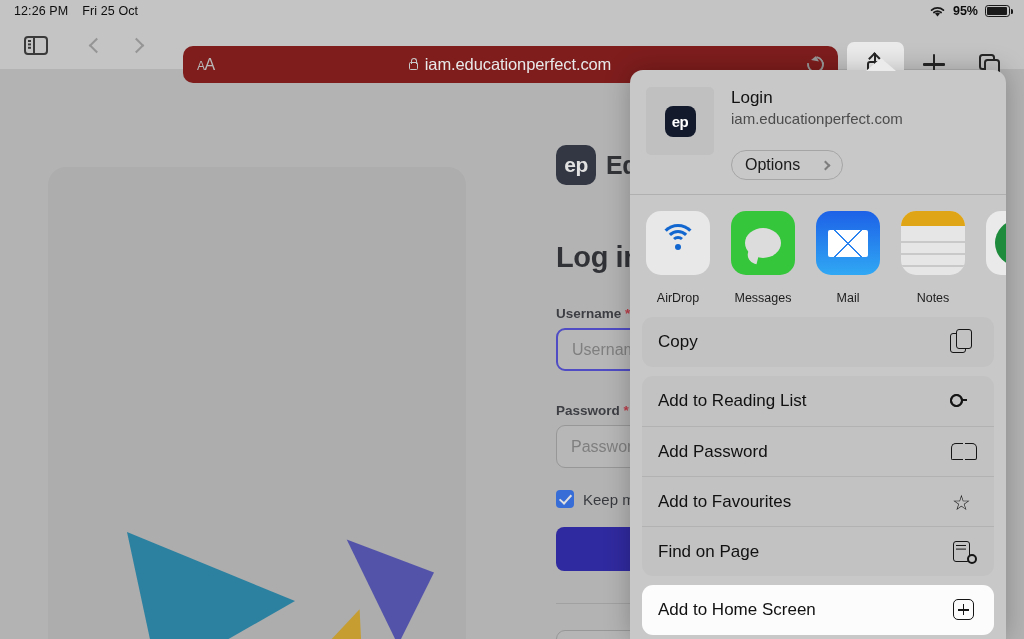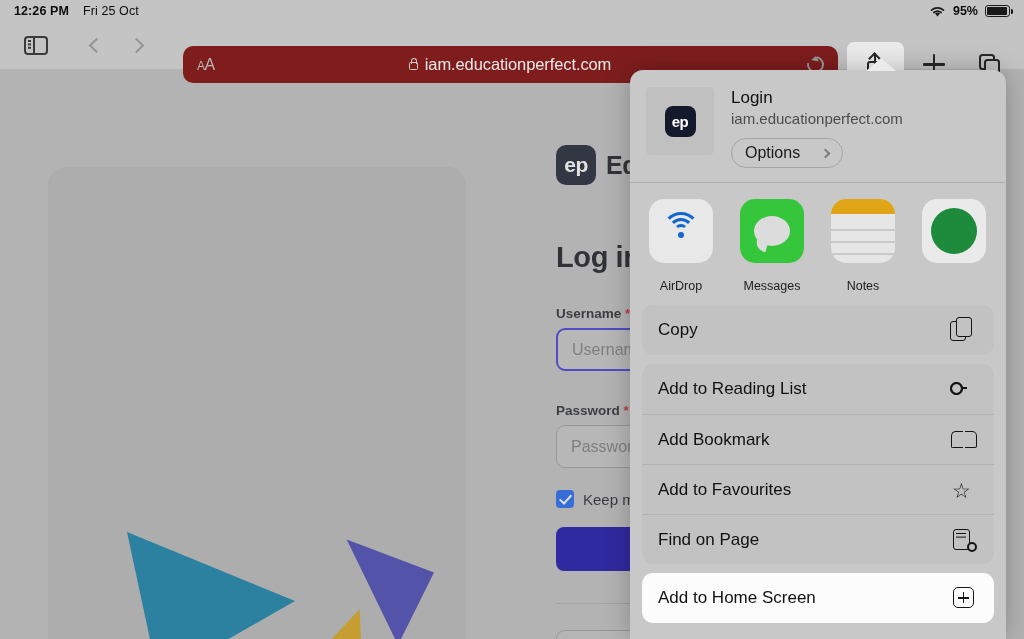--- a/index.html
+++ b/index.html
@@ -11,21 +11,21 @@
     -webkit-font-smoothing:antialiased;
   }
 
   
   .statusbar{
     position:absolute; top:0; left:0; width:1024px; height:22px;
     display:flex; align-items:center; justify-content:space-between;
     padding:0 14px; background:#c4c4c4; z-index:40;
   }
   .sb-left{ display:flex; align-items:center; gap:14px; }
-  .sb-time{ font-size:12.5px; font-weight:bold; color:#0d0d0d; letter-spacing:.1px;}
+  .sb-time{ font-size:12.5px; font-weight:normal; color:#0d0d0d; letter-spacing:.1px;}
   .sb-date{ font-size:12.5px; font-weight:normal; color:#0d0d0d; letter-spacing:.1px;}
   .sb-right{ display:flex; align-items:center; gap:7px; }
   .sb-batt-txt{ font-size:12.5px; font-weight:bold; color:#0d0d0d;}
   .batt{
     width:25px;height:12px;border:1.6px solid #1a1a1a;border-radius:3.2px;
     position:relative; padding:1.4px;
   }
   .batt:after{
     content:""; position:absolute; right:-3.6px; top:3.4px;
     width:2px;height:4.4px;background:#1a1a1a;border-radius:0 1.5px 1.5px 0;
@@ -169,21 +169,21 @@
     display:flex;align-items:center;justify-content:center;
   }
   .pop-thumb .ep{
     width:31px;height:31px;background:#131a2b;border-radius:8px;
     display:flex;align-items:center;justify-content:center;color:#fff;
     font-size:15px;font-weight:bold;letter-spacing:-.5px;
   }
   .pop-title{ font-size:17px;font-weight:normal;color:#111;line-height:1.25;}
   .pop-sub{ font-size:15px;color:#4c4c4c;margin-top:2px;}
   .opt-btn{
-    margin-top:11px;display:inline-flex;align-items:center;gap:22px;
+    margin-top:23px;display:inline-flex;align-items:center;gap:22px;
     border:1px solid #a5a5a5;border-radius:15px;padding:5px 13px;
     font-size:16px;color:#1a1a1a;background:transparent;
   }
   .opt-chev{ width:7px;height:7px;border-right:2px solid #7d7d7d;border-top:2px solid #7d7d7d;
      transform:rotate(45deg); margin-top:0px;}
   .sep{ height:1px;background:#b0b0b0;margin:0 0 0 0;}
 
   .apps{ display:flex; gap:21px; padding:16px 0 12px 16px; }
   .app{ width:70px; display:flex; flex-direction:column; align-items:center; gap:16px;}
   .app-ic{ width:64px;height:64px;border-radius:15px;display:flex;align-items:center;justify-content:center;}
@@ -377,20 +377,26 @@
         </div>
       <div class="app-lbl">AirDrop</div>
     </div>
     <div class="app">
       <div class="app-ic ic-msg">
           <span class="bubble"></span>
         </div>
       <div class="app-lbl">Messages</div>
     </div>
     <div class="app">
+      <div class="app-ic ic-mail">
+          <span class="env"></span>
+        </div>
+      <div class="app-lbl">Mail</div>
+    </div>
+    <div class="app">
       <div class="app-ic ic-notes">
         <span class="top"></span>
         <span class="rule" style="top:30px"></span>
         <span class="rule" style="top:42px"></span>
         <span class="rule" style="top:54px"></span>
       </div>
       <div class="app-lbl">Notes</div>
     </div>
     <div class="app">
       <div class="app-ic ic-classroom">
@@ -414,21 +420,21 @@
     <div class="grp">
       <div class="row">
         <span>Add to Reading List</span>
         <span class="ri ic-glasses">
             <i></i>
             <i></i>
             <b></b>
           </span>
       </div>
       <div class="row">
-        <span>Add Bookmark</span>
+        <span>Add Password</span>
         <span class="ri ic-book">
             <i></i>
             <i></i>
           </span>
       </div>
       <div class="row">
         <span>Add to Favourites</span>
         <span class="ri">
             <span class="ic-star">☆</span>
           </span>

